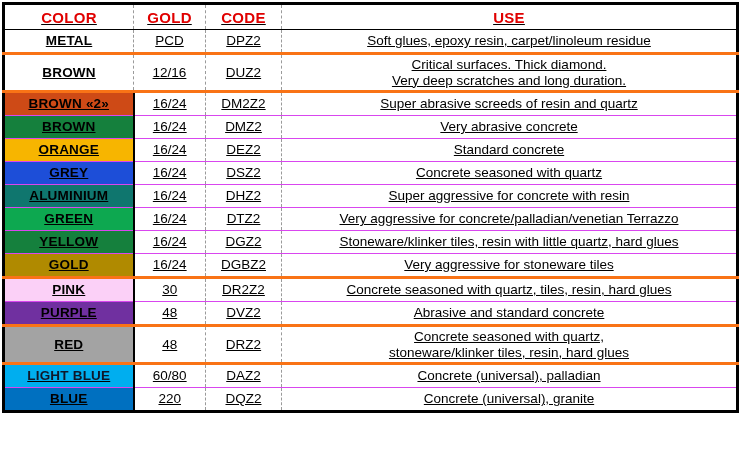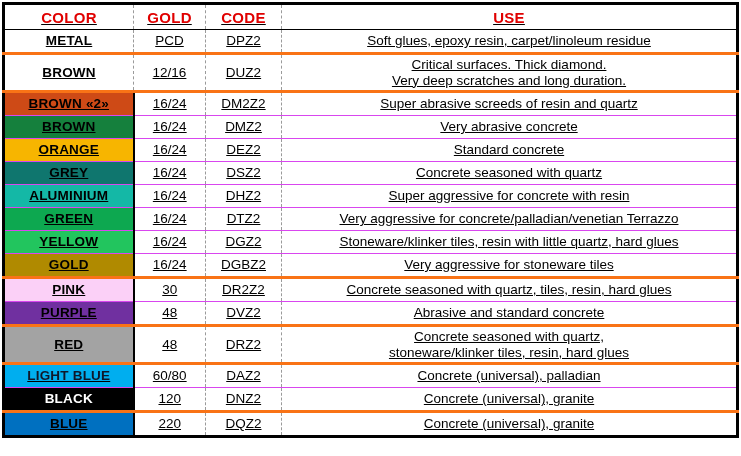--- a/index.html
+++ b/index.html
@@ -87,39 +87,39 @@
           <td class="col-code">DMZ2</td>
           <td class="col-use">Very abrasive concrete</td>
         </tr>
         <tr>
           <td class="col-color swatch" style="background-color: rgb(247, 181, 0); color: rgb(0, 0, 0);">ORANGE</td>
           <td class="col-grit">16/24</td>
           <td class="col-code">DEZ2</td>
           <td class="col-use">Standard concrete</td>
         </tr>
         <tr>
-          <td class="col-color swatch" style="background-color: #0f766e; color: rgb(0, 0, 0);">GREY</td>
+          <td class="col-color swatch" style="background-color: #1d4ed8; color: rgb(0, 0, 0);">GREY</td>
           <td class="col-grit">16/24</td>
           <td class="col-code">DSZ2</td>
           <td class="col-use">Concrete seasoned with quartz</td>
         </tr>
         <tr>
-          <td class="col-color swatch" style="background-color: #14b8a6; color: rgb(0, 0, 0);">ALUMINIUM</td>
+          <td class="col-color swatch" style="background-color: #0f766e; color: rgb(0, 0, 0);">ALUMINIUM</td>
           <td class="col-grit">16/24</td>
           <td class="col-code">DHZ2</td>
           <td class="col-use">Super aggressive for concrete with resin</td>
         </tr>
         <tr>
           <td class="col-color swatch" style="background-color: rgb(13, 168, 80); color: rgb(0, 0, 0);">GREEN</td>
           <td class="col-grit">16/24</td>
           <td class="col-code">DTZ2</td>
           <td class="col-use">Very aggressive for concrete/palladian/venetian Terrazzo</td>
         </tr>
         <tr>
-          <td class="col-color swatch" style="background-color: #22c55e; color: rgb(0, 0, 0); text-align: center;">YELLOW</td>
+          <td class="col-color swatch" style="background-color: #15803d; color: rgb(0, 0, 0); text-align: center;">YELLOW</td>
           <td class="col-grit">16/24</td>
           <td class="col-code">DGZ2</td>
           <td class="col-use">Stoneware/klinker tiles, resin with little quartz, hard glues</td>
         </tr>
         <tr class="thick-below">
           <td class="col-color swatch" style="background-color: rgb(176, 138, 0); color: rgb(0, 0, 0);">GOLD</td>
           <td class="col-grit">16/24</td>
           <td class="col-code">DGBZ2</td>
           <td class="col-use">Very aggressive for stoneware tiles</td>
         </tr>
@@ -140,26 +140,20 @@
           <td class="col-grit">48</td>
           <td class="col-code">DRZ2</td>
           <td class="col-use">Concrete seasoned with quartz,<br>stoneware/klinker tiles, resin, hard glues</td>
         </tr>
         <tr>
           <td class="col-color swatch" style="background-color: rgb(0, 174, 239); color: #0f172a;">LIGHT BLUE</td>
           <td class="col-grit">60/80</td>
           <td class="col-code">DAZ2</td>
           <td class="col-use">Concrete (universal), palladian</td>
         </tr>
-        <tr class="thick-below">
-          <td class="col-color swatch" style="background-color: rgb(0, 0, 0); color: rgb(255, 255, 255);">BLACK</td>
-          <td class="col-grit">120</td>
-          <td class="col-code">DNZ2</td>
-          <td class="col-use">Concrete (universal), granite</td>
-        </tr>
         <tr>
           <td class="col-color swatch" style="background-color: rgb(0, 112, 192); color: rgb(0, 0, 0); margin-top: 42px;">BLUE</td>
           <td class="col-grit">220</td>
           <td class="col-code">DQZ2</td>
           <td class="col-use">Concrete (universal), granite</td>
         </tr>
       </tbody>
   </table>
 </div>
 

